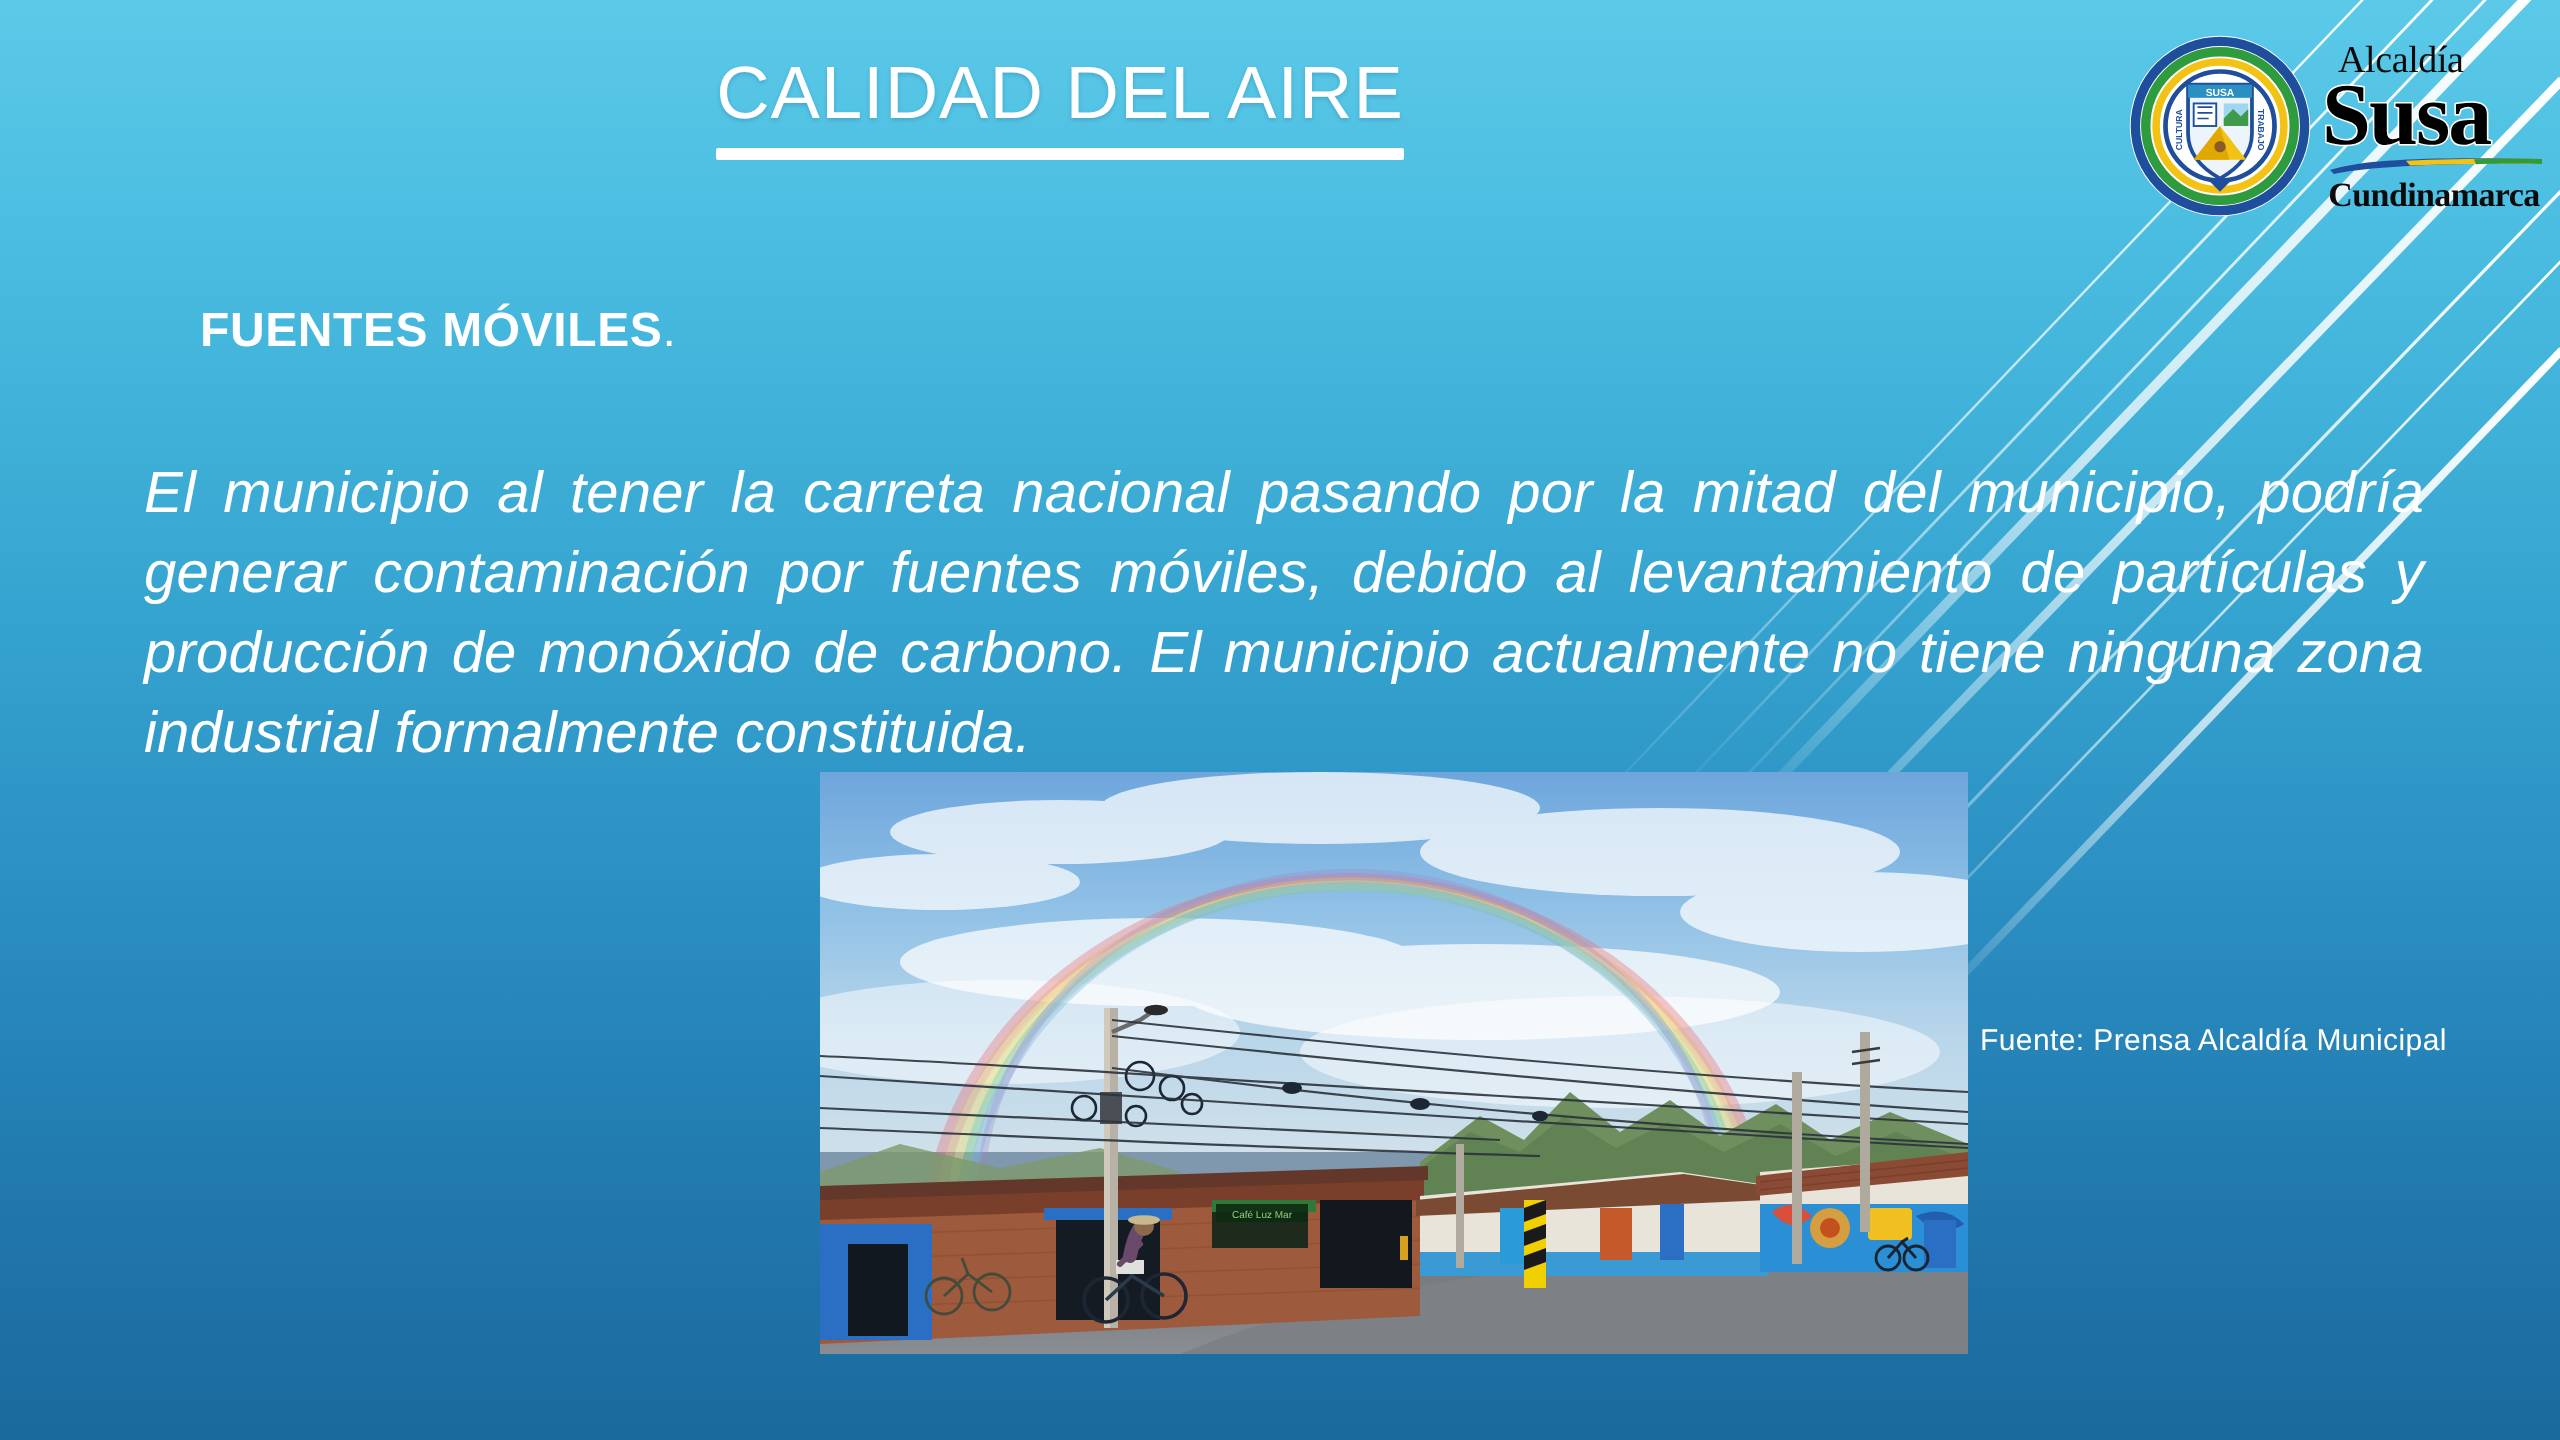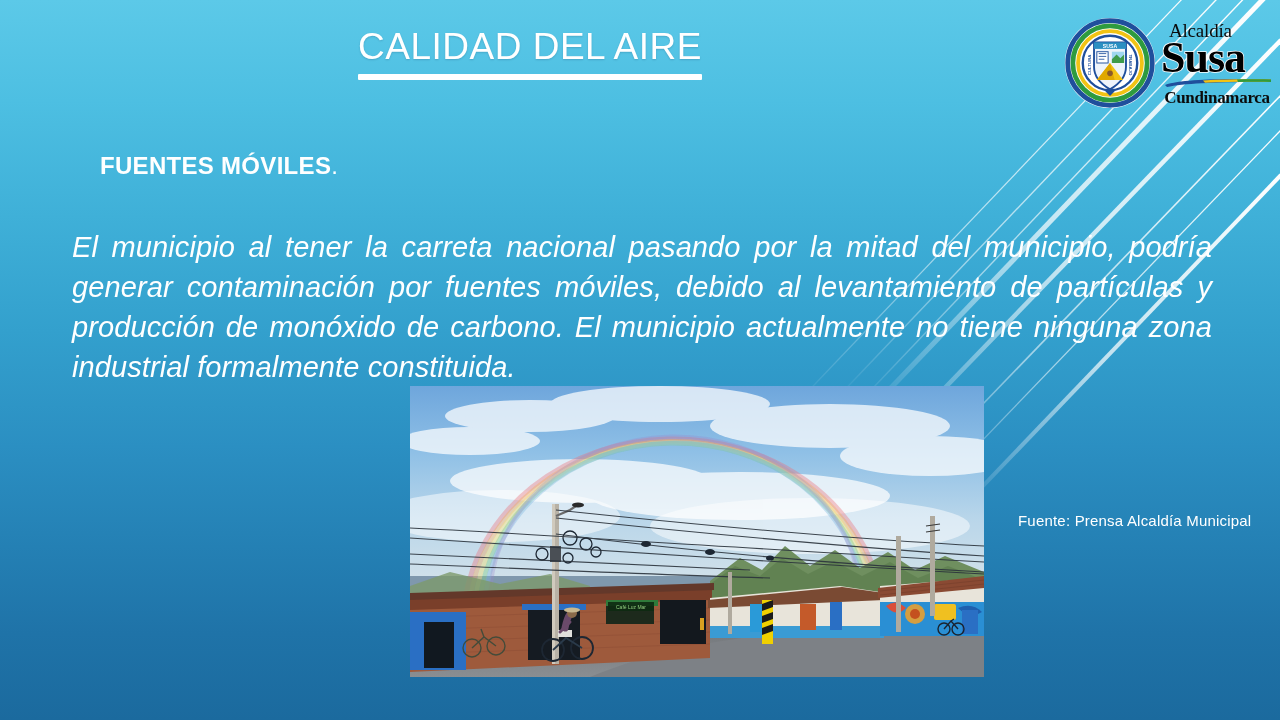--- a/index.html
+++ b/index.html
@@ -166,21 +166,20 @@
   .photo svg { display: block; }
 
   
   .caption {
     position: absolute;
     left: 990px;
     top: 512px;
     color: #ffffff;
     font-size: 15px;
     letter-spacing: 0.2px;
-    margin-left: 28px;
   }
 </style>
 </head>
 <body>
 
 <div id="slide">
 
   <div class="deco-layer">
     <svg width="1280" height="720" viewBox="0 0 1280 720">
       <defs>

